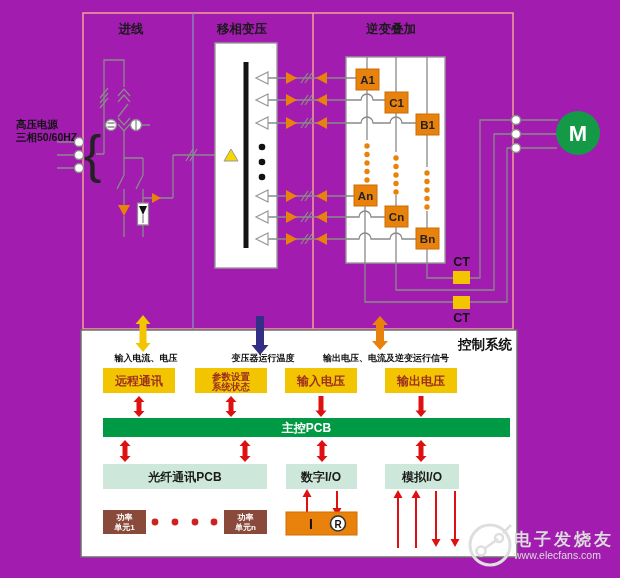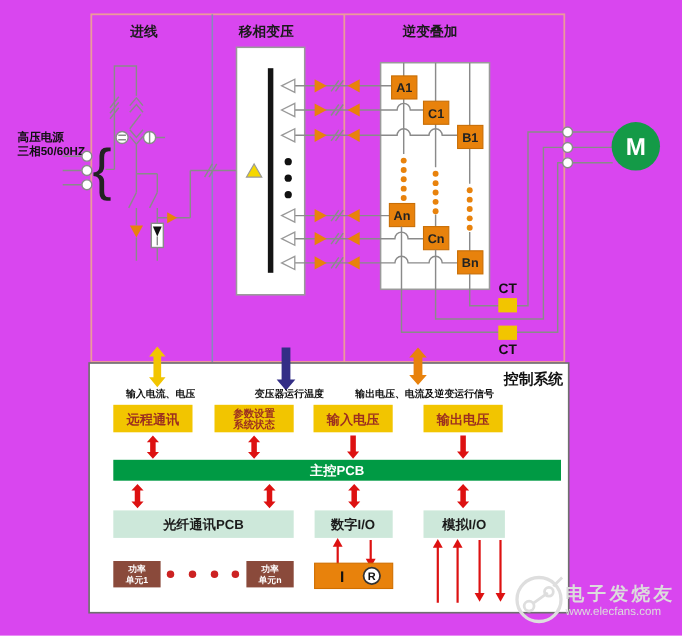--- a/index.html
+++ b/index.html
@@ -1,16 +1,16 @@
 <!DOCTYPE html>
 <html><head>
 <meta charset="utf-8">
 <style>
   html,body{margin:0;padding:0;background:#ffffff;}
-  #stage{position:relative;width:620px;height:578px;background:#d946ef;overflow:hidden;
+  #stage{position:relative;width:620px;height:578px;background:#a21caf;overflow:hidden;
          font-family:"Liberation Sans",sans-serif;}
   svg{display:block;}
   .wire{stroke:#8a8a8a;stroke-width:1.3;fill:none;}
   .frame-pink{stroke:#ec9a9a;stroke-width:1.6;fill:none;}
   .frame-blue{stroke:#8888bb;stroke-width:1.4;}
   .gbox{stroke:#9a9a9a;stroke-width:1.4;fill:#ffffff;}
   .cell{fill:#e8820c;stroke:#c86e06;stroke-width:1;}
   .t-section{font-size:12.5px;font-weight:bold;fill:#1a1a1a;text-anchor:middle;}
   .t-src{font-size:10.5px;font-weight:bold;fill:#111;}
   .t-cell{font-size:11.5px;font-weight:bold;fill:#222;text-anchor:middle;}

